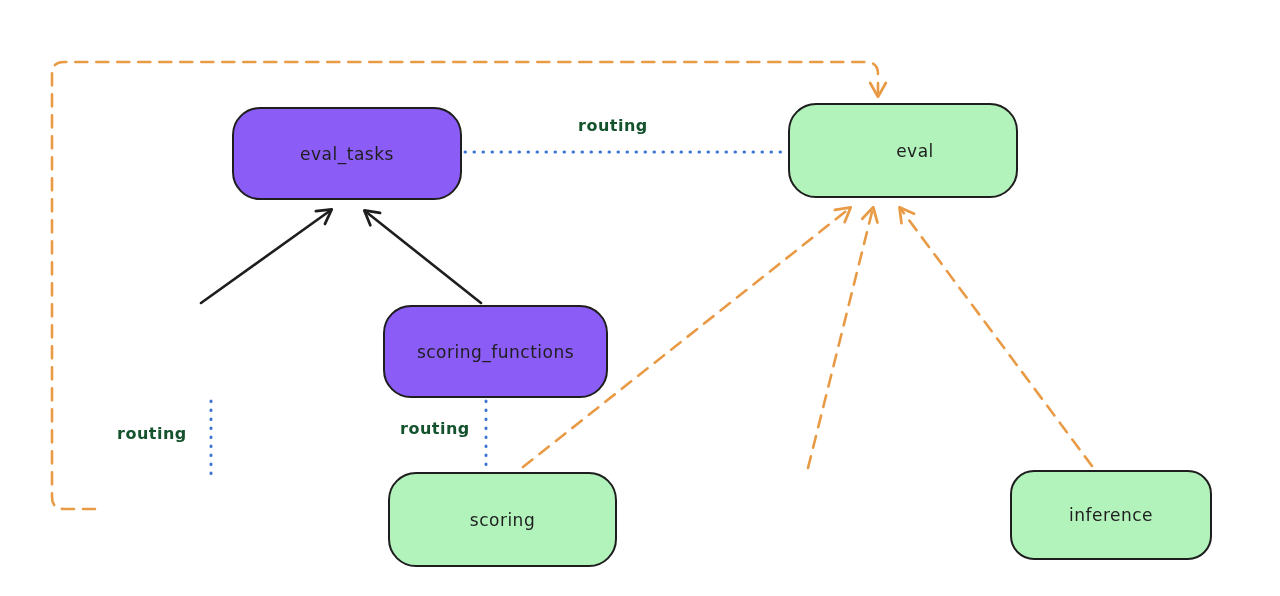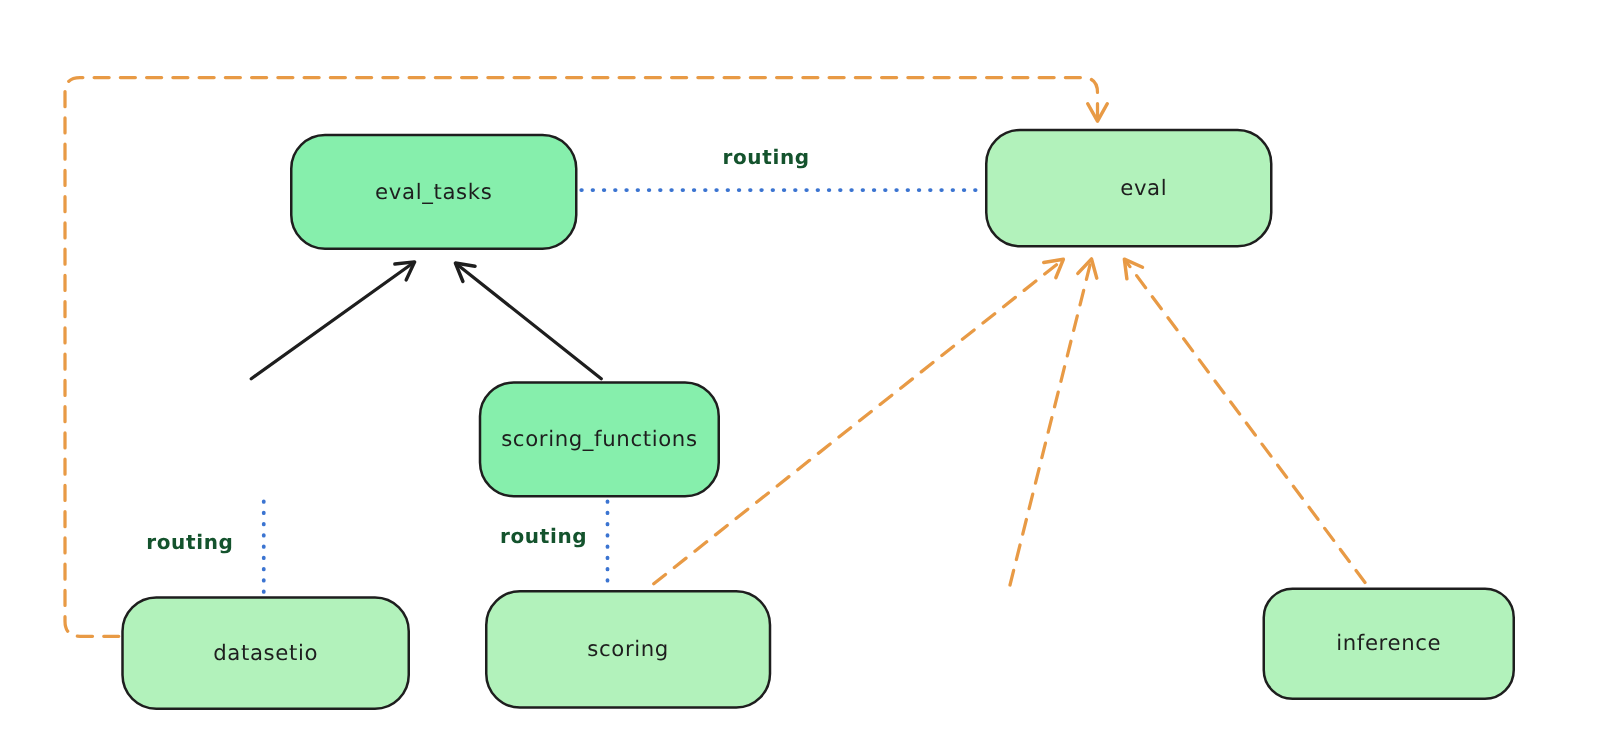--- a/index.html
+++ b/index.html
@@ -27,27 +27,27 @@
     border: 2.5px solid #1e1e1e;
     border-radius: 28px;
     display: flex;
     align-items: center;
     justify-content: center;
     font-size: 17px;
     letter-spacing: 0.5px;
     color: #1e1e1e;
     z-index: 2;
   }
-  .node.blue  { background: #86efac; }
+  .node.blue  { background: #8b5cf6; }
   .node.green { background: #b2f2bb; }
 
   #n-eval_tasks        { left: 232px; top: 107px; width: 230px; height: 93px; }
   #n-eval              { left: 788px; top: 103px; width: 230px; height: 95px; padding-left: 24px; }
   #n-datasets          { left: 100px; top: 305px; width: 230px; height: 93px; }
-  #n-scoring_functions { left: 383px; top: 305px; width: 193px; height: 93px; }
+  #n-scoring_functions { left: 383px; top: 305px; width: 225px; height: 93px; }
   #n-datasetio         { left:  97px; top: 477px; width: 231px; height: 91px; }
   #n-scoring           { left: 388px; top: 472px; width: 229px; height: 95px; }
   #n-agents            { left: 708px; top: 472px; width: 204px; height: 93px; }
   #n-inference         { left: 1010px; top: 470px; width: 202px; height: 90px; border-radius: 24px; }
 
   .edge-label {
     position: absolute;
     color: #14532d;
     font-size: 16px;
     font-weight: 600;
@@ -89,23 +89,20 @@
 
   <div class="node blue" id="n-eval_tasks">
     <span>eval_tasks</span>
   </div>
   <div class="node green" id="n-eval">
     <span>eval</span>
   </div>
   <div class="node blue" id="n-scoring_functions">
     <span>scoring_functions</span>
   </div>
-  <div class="node green" id="n-datasetio">
-    <span>datasetio</span>
-  </div>
   <div class="node green" id="n-scoring">
     <span>scoring</span>
   </div>
   <div class="node green" id="n-inference">
     <span>inference</span>
   </div>
 
   <div class="edge-label" id="l-routing-top">routing</div>
   <div class="edge-label" id="l-routing-datasets">routing</div>
   <div class="edge-label" id="l-routing-scoring">routing</div>

